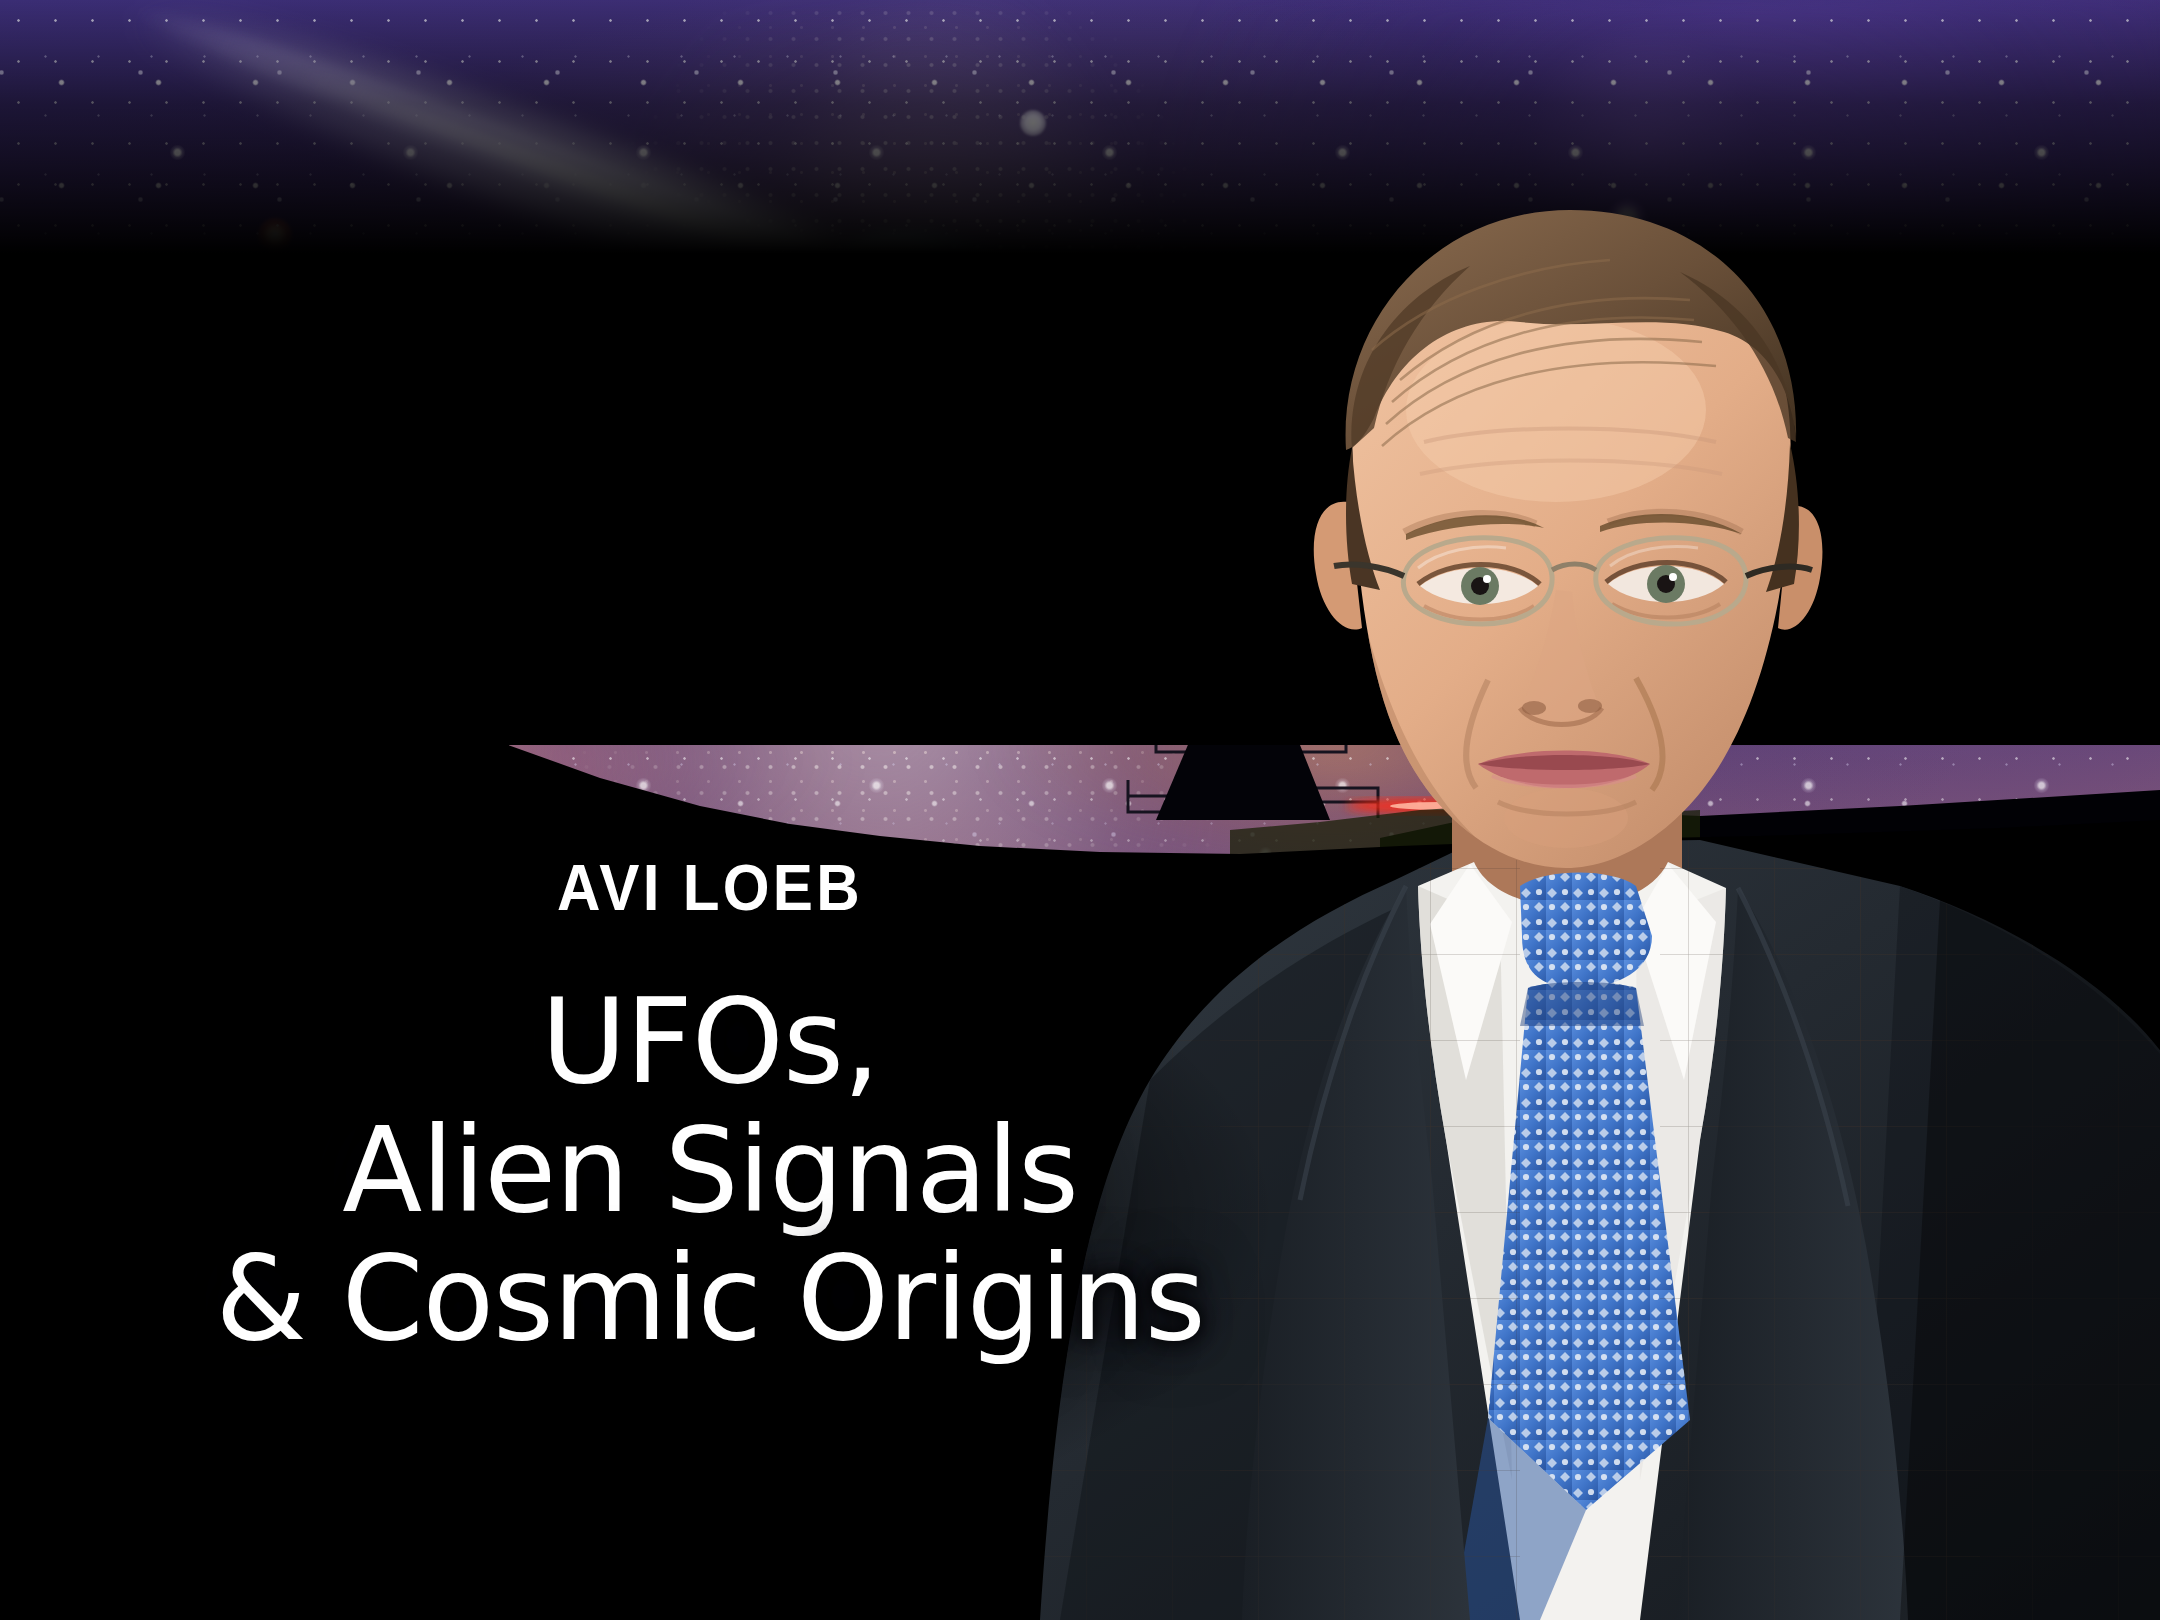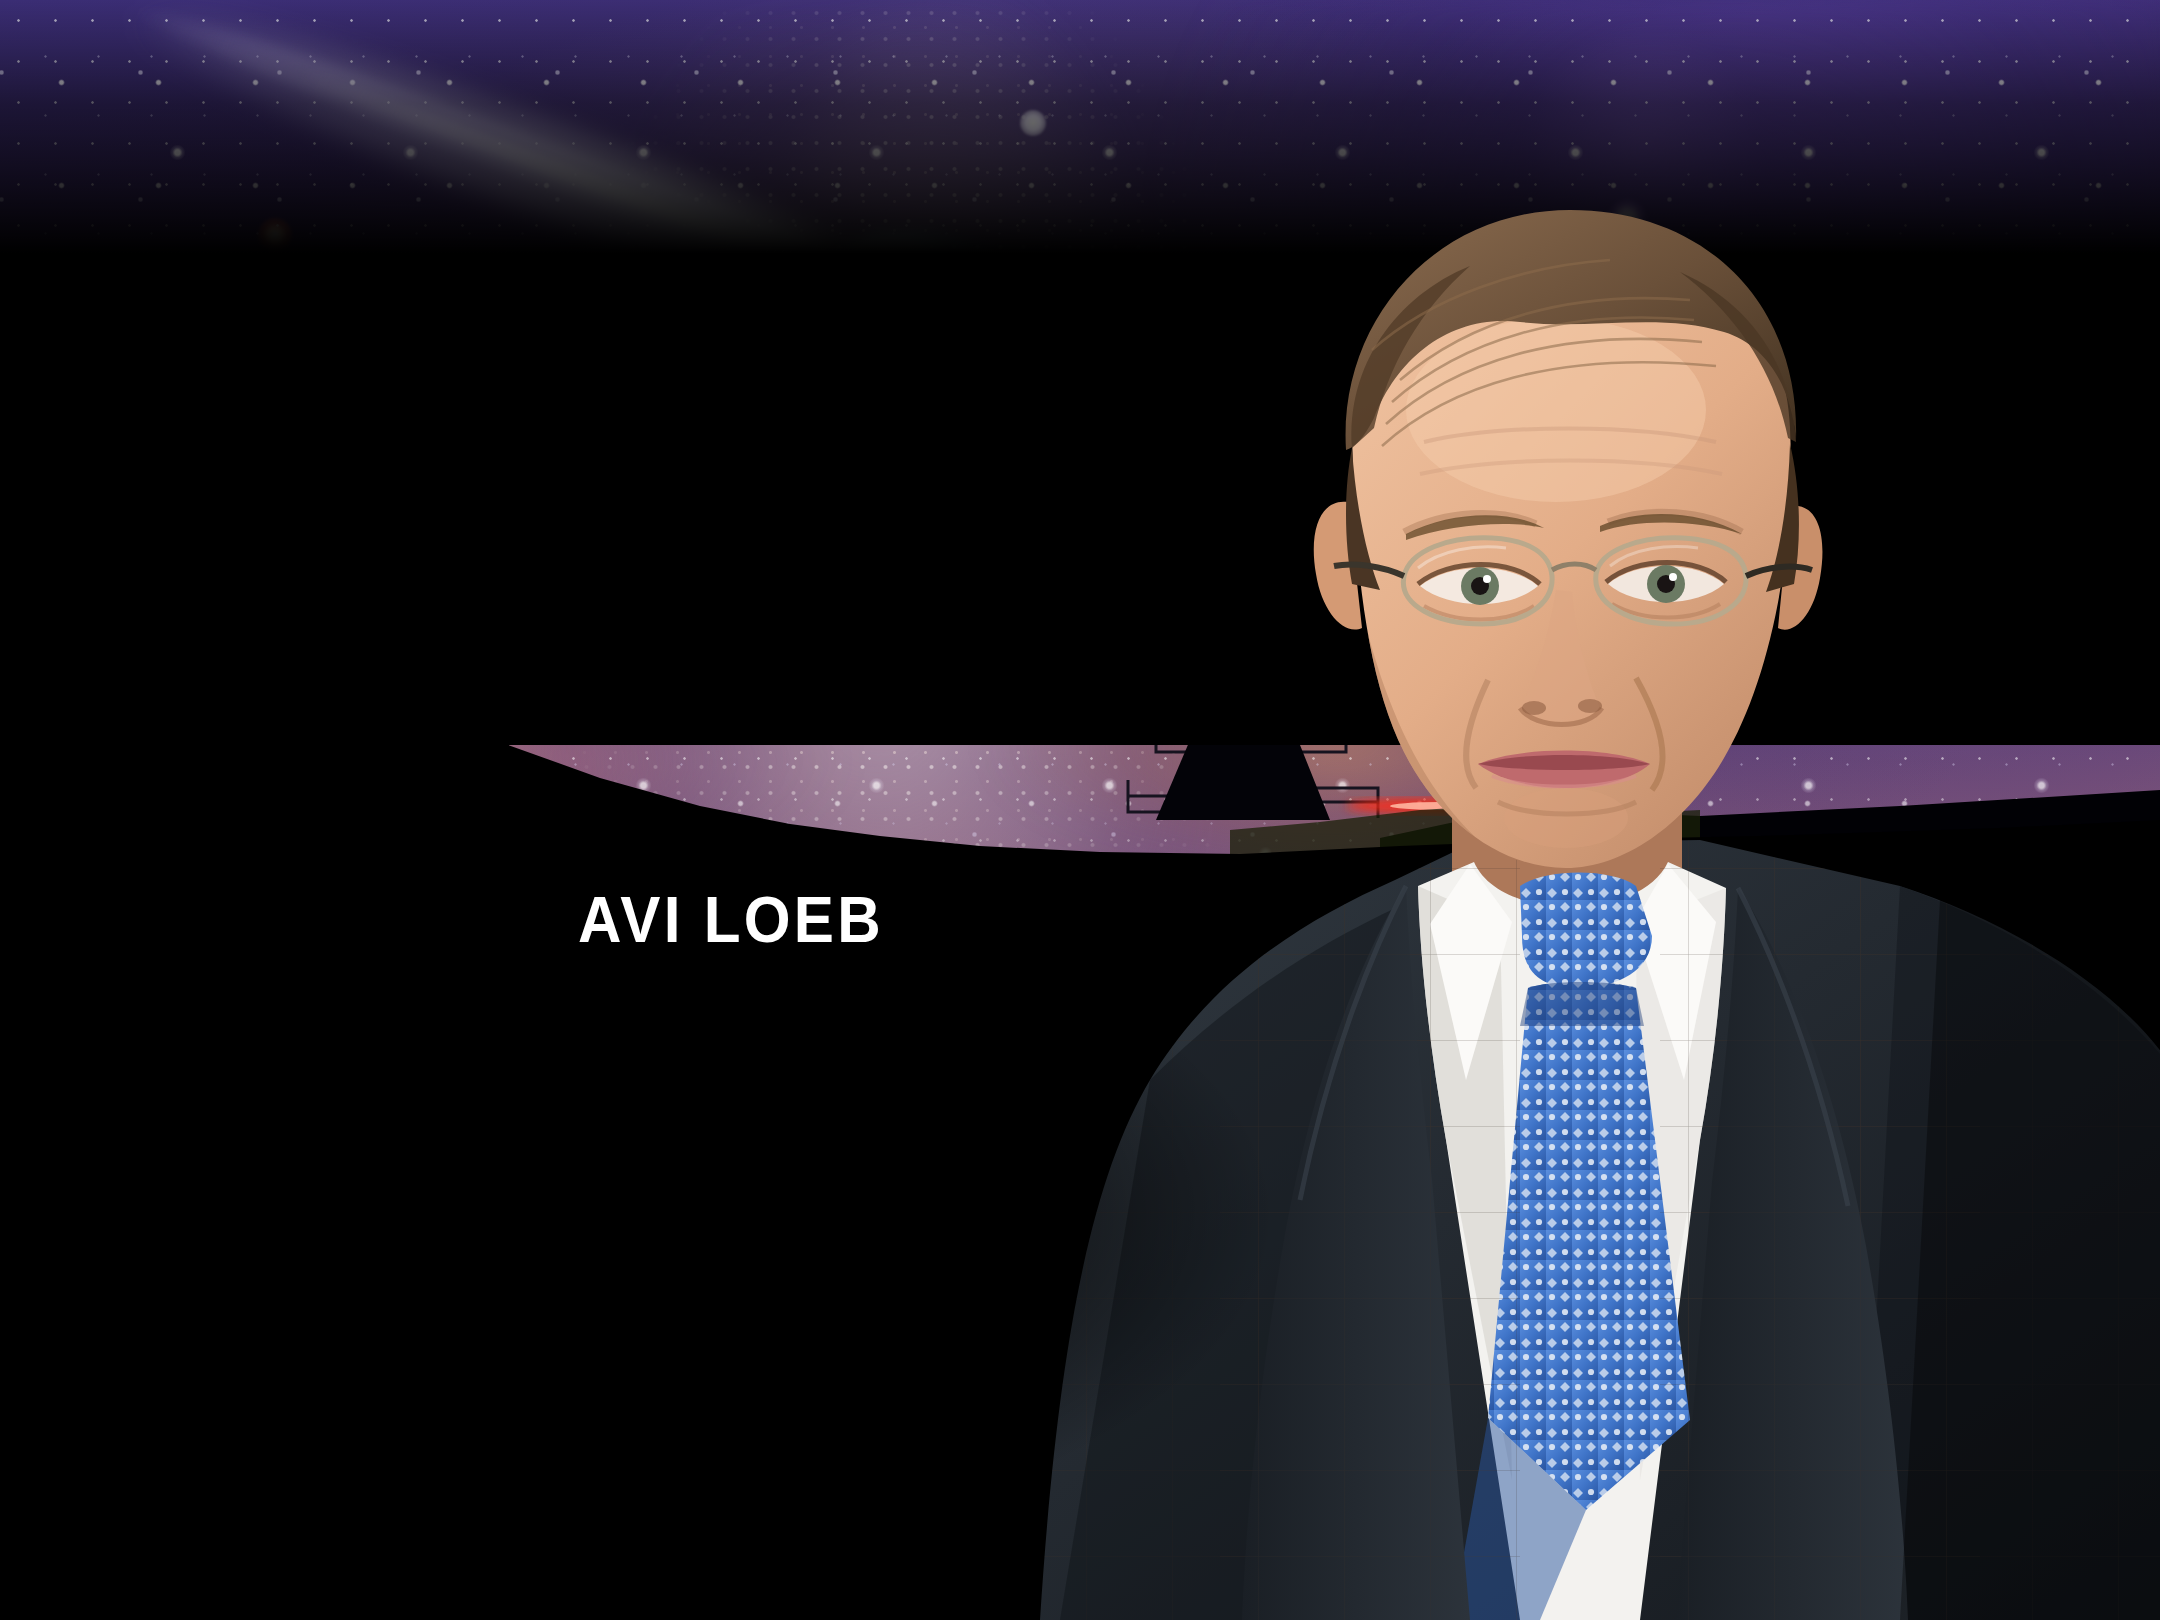--- a/index.html
+++ b/index.html
@@ -201,24 +201,23 @@
 
   
   #dish{position:absolute;left:960px;top:300px;width:560px;height:520px;}
 
   
   #person{position:absolute;right:-20px;bottom:0;width:1180px;height:1440px;}
 
   
   #titleblock{
     position:absolute;
-    left:0;top:888px;width:1420px;
+    left:0;top:856px;width:1420px;
     text-align:center;
     z-index:40;
-    margin-left:21px;
   }
   #speaker-name{
     font-family:"Liberation Sans", sans-serif;
     font-weight:bold;
     font-size:64px;
     letter-spacing:3.5px;
     color:#ffffff;
     line-height:1;
     margin:0 0 58px 0;
     text-shadow:0 0 22px rgba(0,0,0,.95), 0 0 6px rgba(0,0,0,.9);
@@ -614,15 +613,20 @@
         <path d="M418,388 C440,370 476,364 506,368" stroke="#ffffff" stroke-width="3" opacity=".35"></path>
         <path d="M610,386 C632,368 668,364 698,368" stroke="#ffffff" stroke-width="3" opacity=".3"></path>
       </g>
     </g>
 
     <path d="M940,720 L1180,800 L1180,1440 L900,1440 Z" fill="#000" opacity=".35"></path>
   </svg>
 
   <div id="titleblock">
     <div id="speaker-name">AVI LOEB</div>
+    <div id="talk-title">
+      <span class="tl">UFOs,</span>
+      <span class="tl">Alien Signals</span>
+      <span class="tl">&amp; Cosmic Origins</span>
+    </div>
   </div>
 
 </div>
 
 </body></html>

